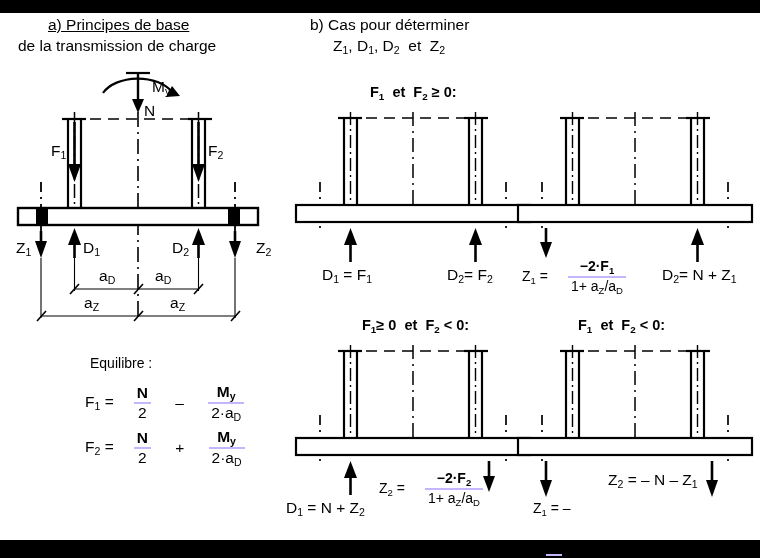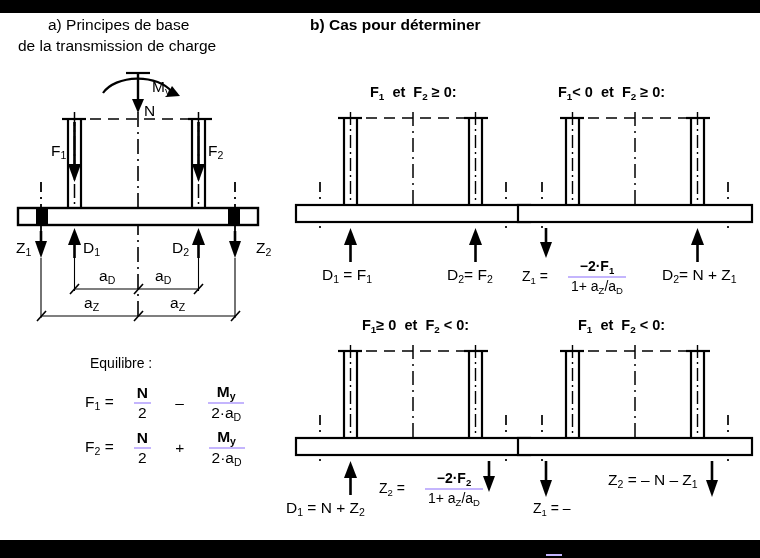--- a/index.html
+++ b/index.html
@@ -22,24 +22,27 @@
   .eqrow{position:absolute;white-space:nowrap;font-size:15.5px;display:flex;align-items:center;gap:20px;}
 </style>
 </head>
 <body>
 
 <div id="page">
 
   <div class="band top"></div>
   <div class="band bottom"></div>
 
-  <div class="t ttl" style="left:48px;top:17px;">a) Principes de base</div>
+  <div class="t ttl" style="left:48px;top:17px;text-decoration:underline;">a) Principes de base</div>
   <div class="t ttl" style="left:18px;top:38px;">de la transmission de charge</div>
 
-  <div class="t ttl" style="left:310px;top:17px;font-weight:bold;">b) Cas pour déterminer</div>
+  <div class="t ttl" style="left:310px;top:17px;">b) Cas pour déterminer</div>
+  <div class="t ttl" style="left:333px;top:38px;">
+    Z<sub>1</sub>, D<sub>1</sub>, D<sub>2</sub>&nbsp; et&nbsp; Z<sub>2</sub>
+  </div>
 
   <svg width="760" height="558">
     <g stroke="#000" fill="none">
 
       <path d="M 103 93 A 38 24 0 0 1 172 92" stroke-width="2.2"></path>
 
       <polygon points="172,86 180,96 166,97" fill="#000" stroke="none"></polygon>
 
       <line x1="138" y1="72" x2="138" y2="104" stroke-width="2.4"></line>
       <polygon points="138,113 132,99 144,99" fill="#000" stroke="none"></polygon>
@@ -165,23 +168,20 @@
       <rect x="296" y="205" width="234" height="17" stroke-width="2.2" fill="#fff"></rect>
       <line x1="350.5" y1="262" x2="350.5" y2="240" stroke-width="2.6"></line>
       <polygon points="350.5,228 344,245 357,245" fill="#000" stroke="none"></polygon>
       <line x1="475.5" y1="262" x2="475.5" y2="240" stroke-width="2.6"></line>
       <polygon points="475.5,228 469,245 482,245" fill="#000" stroke="none"></polygon>
     </g>
   </svg>
   <div class="t lbn" style="left:322px;top:267px;">D<sub>1</sub> = F<sub>1</sub></div>
   <div class="t lbn" style="left:447px;top:267px;">D<sub>2</sub>= F<sub>2</sub></div>
 
-  <div class="t hd" style="left:558px;top:85px;">
-    F<sub>1</sub>&lt; 0&nbsp; et&nbsp; F<sub>2</sub> ≥ 0:
-  </div>
   <svg width="760" height="558">
     <g stroke="#000" fill="none">
       <line x1="570" y1="118" x2="700" y2="118" stroke-width="1.7" stroke-dasharray="11,7"></line>
       <line x1="560" y1="118" x2="584" y2="118" stroke-width="2.2"></line>
       <line x1="686" y1="118" x2="710" y2="118" stroke-width="2.2"></line>
       <line x1="566" y1="118" x2="566" y2="206" stroke-width="2.2"></line>
       <line x1="579" y1="118" x2="579" y2="206" stroke-width="2.2"></line>
       <line x1="691" y1="118" x2="691" y2="206" stroke-width="2.2"></line>
       <line x1="704" y1="118" x2="704" y2="206" stroke-width="2.2"></line>
       <line x1="572.5" y1="112" x2="572.5" y2="222" stroke-width="1.4" stroke-dasharray="13,4,2,4"></line>

